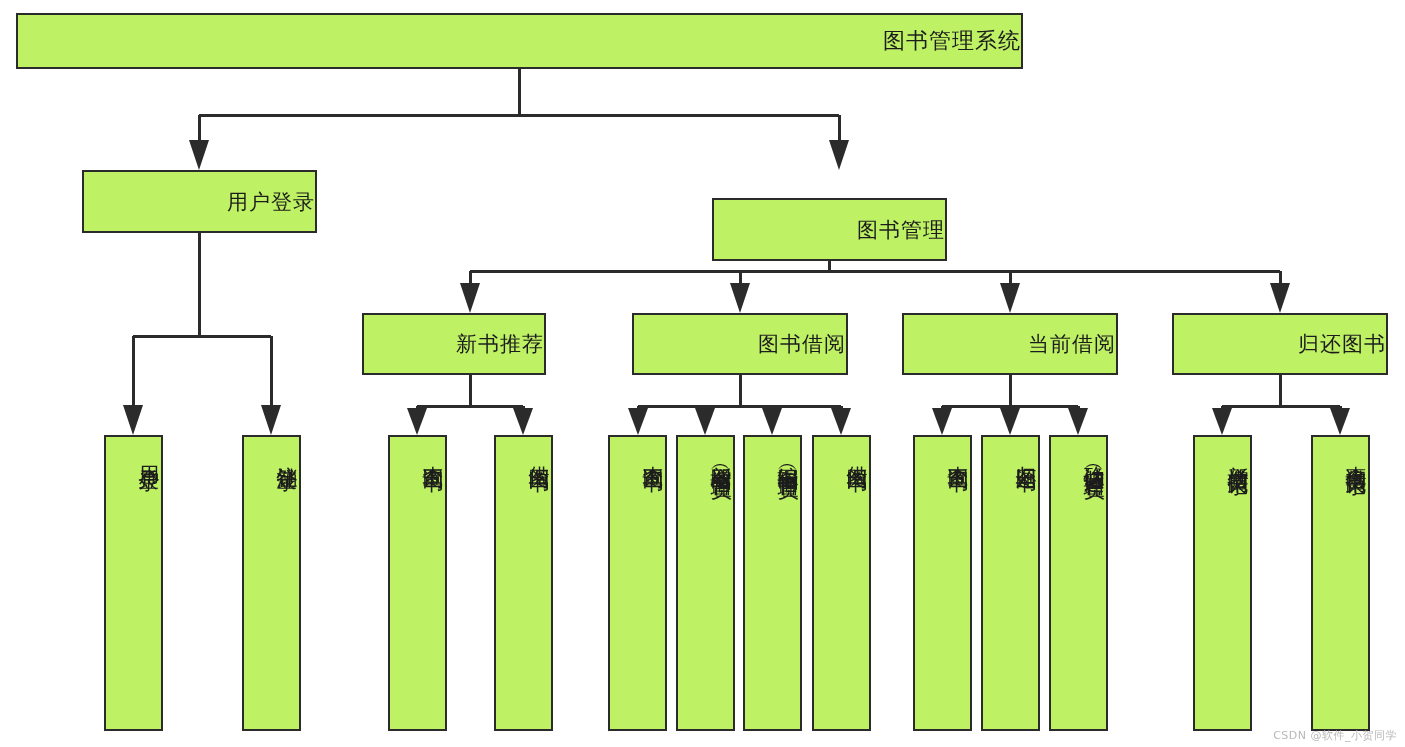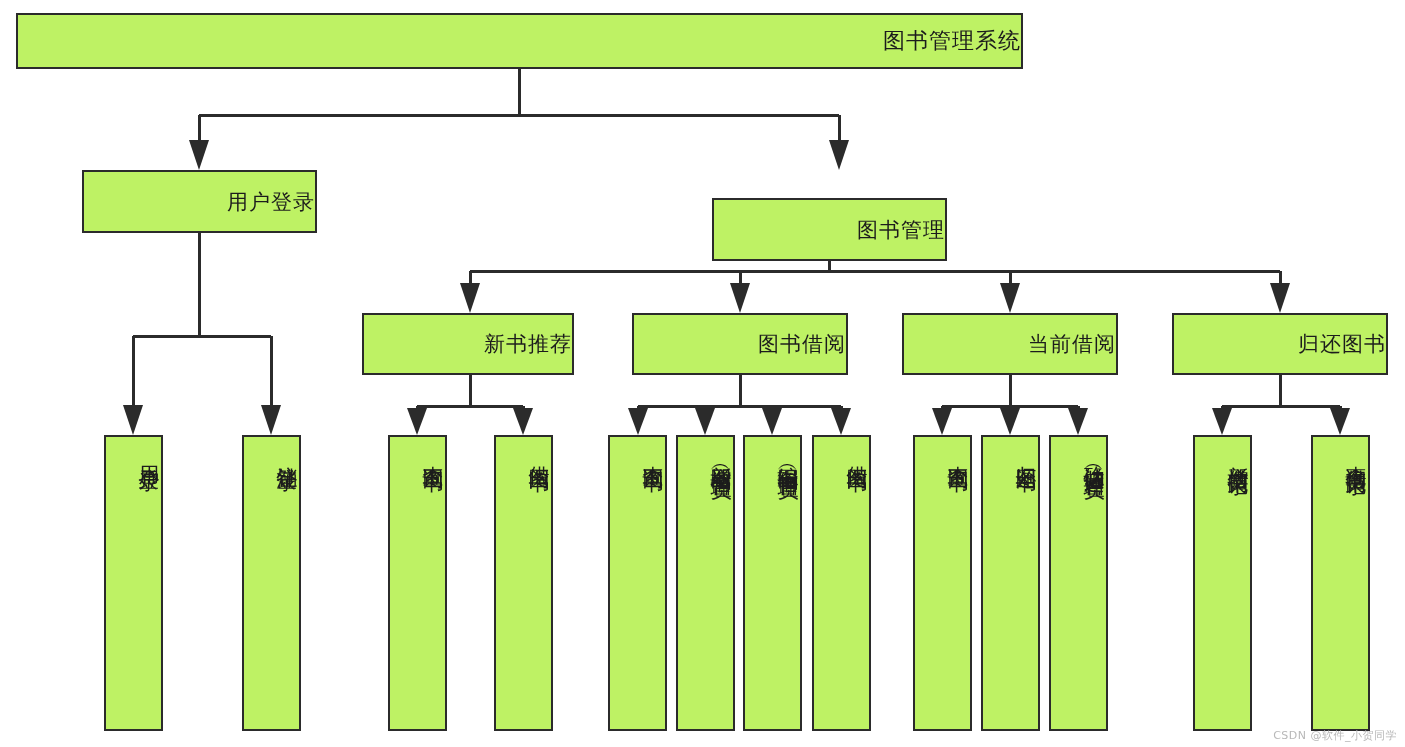--- a/index.html
+++ b/index.html
@@ -149,21 +149,21 @@
     <span class="label">图书管理系统</span>
   </div>
 
   <div class="node node-l2" style="left:82px;top:170px;width:235px;height:63px;">
     <span class="label">用户登录</span>
   </div>
   <div class="node node-l2" style="left:712px;top:170px;width:235px;height:63px;margin-top:28px;">
     <span class="label">图书管理</span>
   </div>
 
-  <div class="node node-l3" style="left:362px;top:313px;width:212px;height:62px;">
+  <div class="node node-l3" style="left:362px;top:313px;width:184px;height:62px;">
     <span class="label">新书推荐</span>
   </div>
   <div class="node node-l3" style="left:902px;top:313px;width:216px;height:62px;">
     <span class="label">当前借阅</span>
   </div>
   <div class="node node-l3" style="left:632px;top:313px;width:216px;height:62px;">
     <span class="label">图书借阅</span>
   </div>
   <div class="node node-l3" style="left:1172px;top:313px;width:216px;height:62px;">
     <span class="label">归还图书</span>

